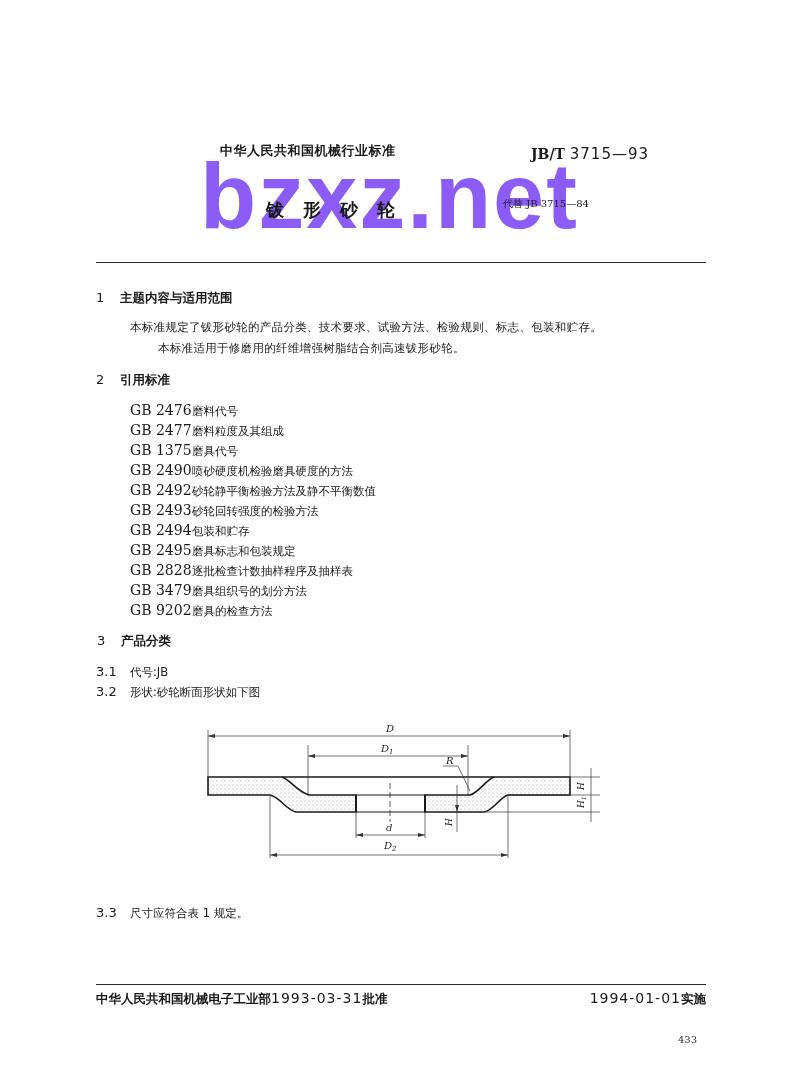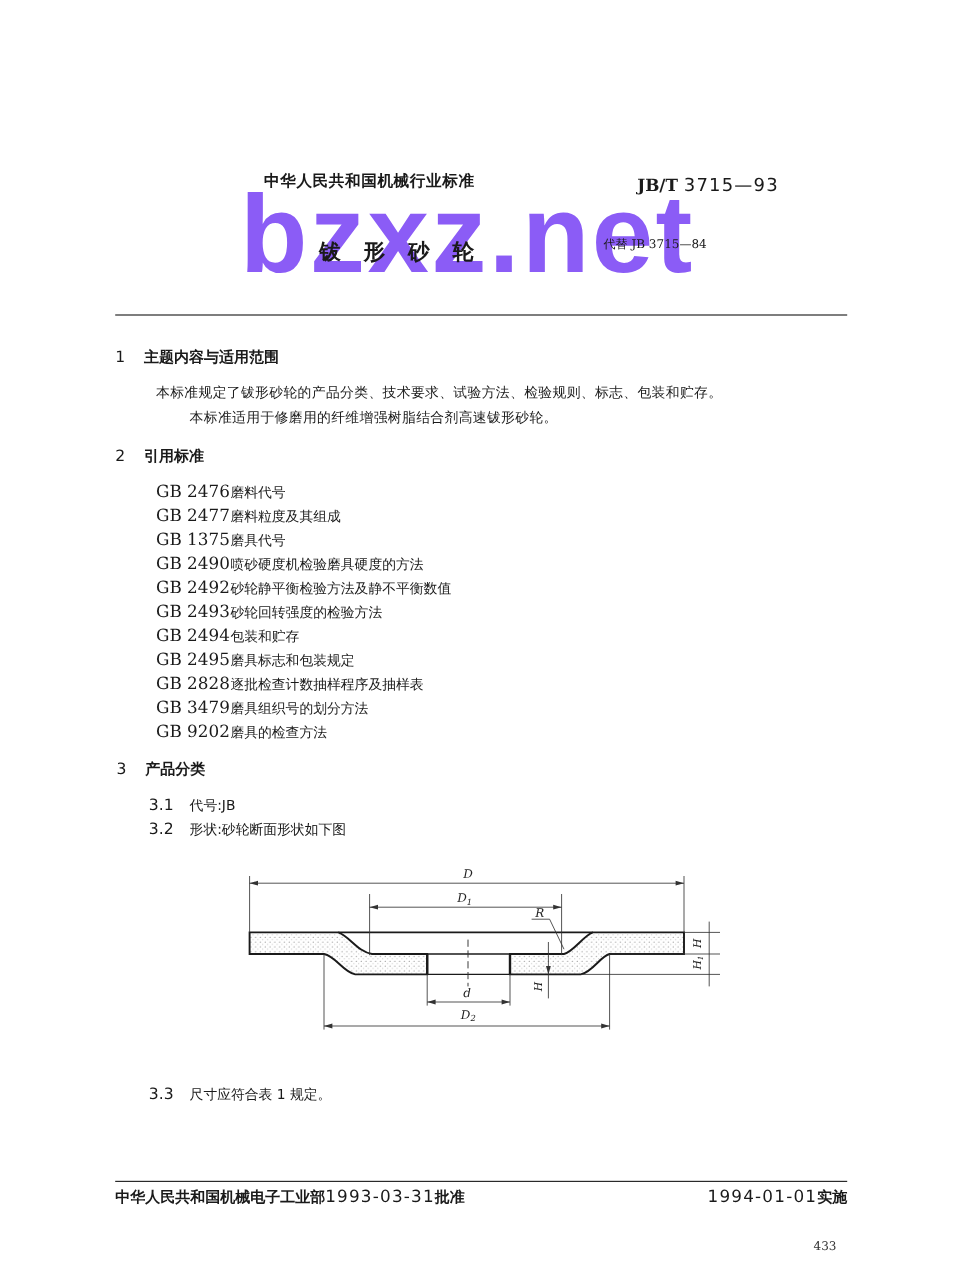--- a/index.html
+++ b/index.html
@@ -13,21 +13,21 @@
   .std-code b { font-weight: bold; font-size: 14px; }
   .std-code span.num { font-family: "DejaVu Sans", sans-serif; letter-spacing: 1px; font-size: 15px; }
   .doc-title { left: 266px; top: 198px; font-size: 18px; font-weight: bold; letter-spacing: 19px; z-index: 2; }
   .replaces { left: 503px; top: 197px; font-size: 10px; z-index: 2; font-family: "DejaVu Serif", serif; }
   .rule { position: absolute; left: 96px; width: 610px; height: 0; border-top: 1.5px solid #2a2a2a; }
   .sec-h { font-size: 12.5px; font-weight: bold; }
   .sec-h .n { font-weight: normal; font-size: 13px; display: inline-block; width: 24px; }
   .para { font-size: 11.5px; letter-spacing: 0.3px; }
   .ref-row { position: absolute; left: 130px; font-size: 11.5px; height: 20px; }
   .ref-row .code { display: inline-block; width: 62px; font-family: "DejaVu Serif", serif; font-size: 14px; }
-  .sub { font-size: 11.5px; margin-left: 28px; }
+  .sub { font-size: 11.5px; }
   .sub .n { display: inline-block; width: 34px; font-size: 13px; }
   .footer-l { left: 96px; top: 990px; font-size: 12.5px; font-weight: bold; }
   .footer-l .d { font-weight: normal; font-size: 14px; letter-spacing: 1px; }
   .footer-r { right: 94px; top: 990px; font-size: 12.5px; font-weight: bold; }
   .footer-r .d { font-weight: normal; font-size: 14px; letter-spacing: 1px; }
   .pagenum { left: 678px; top: 1034px; font-size: 10px; font-family: "DejaVu Serif", serif; color: #333; }
   svg text { font-family: "DejaVu Serif", serif; font-style: italic; }
 </style>
 </head>
 <body>

